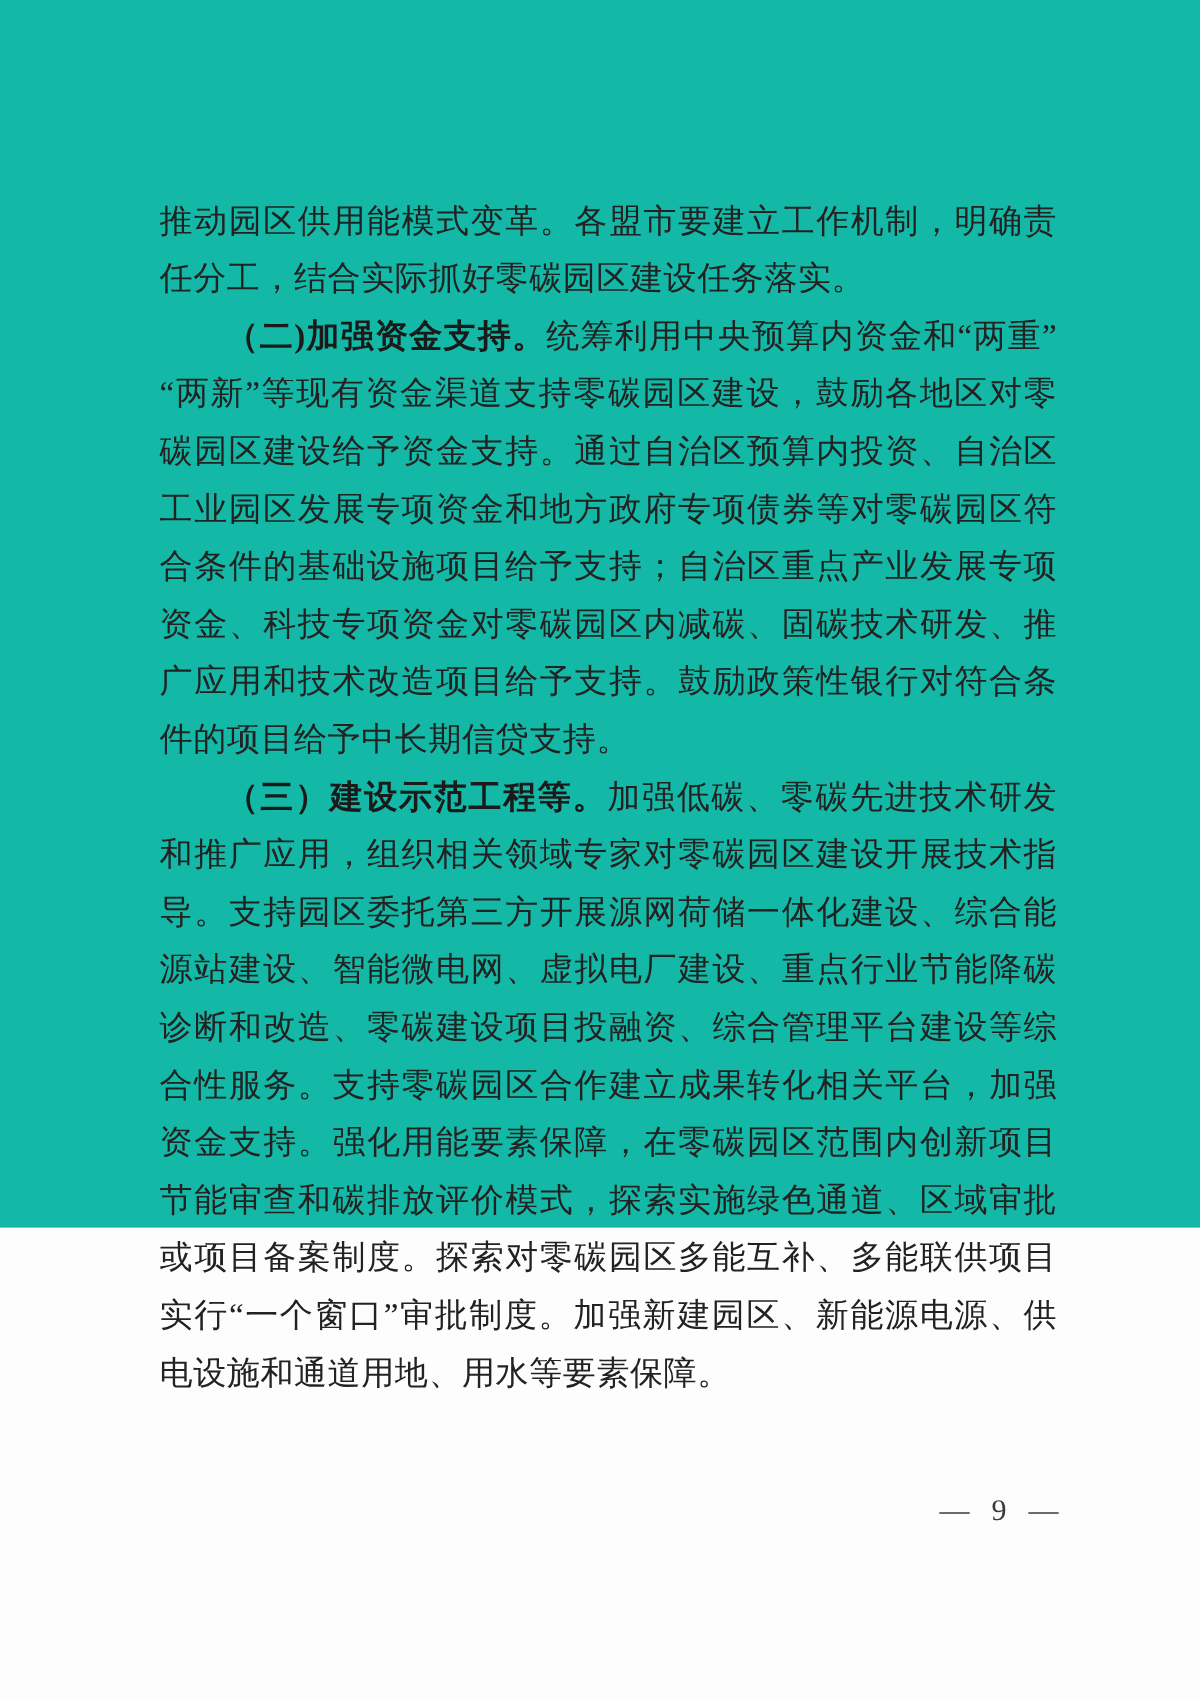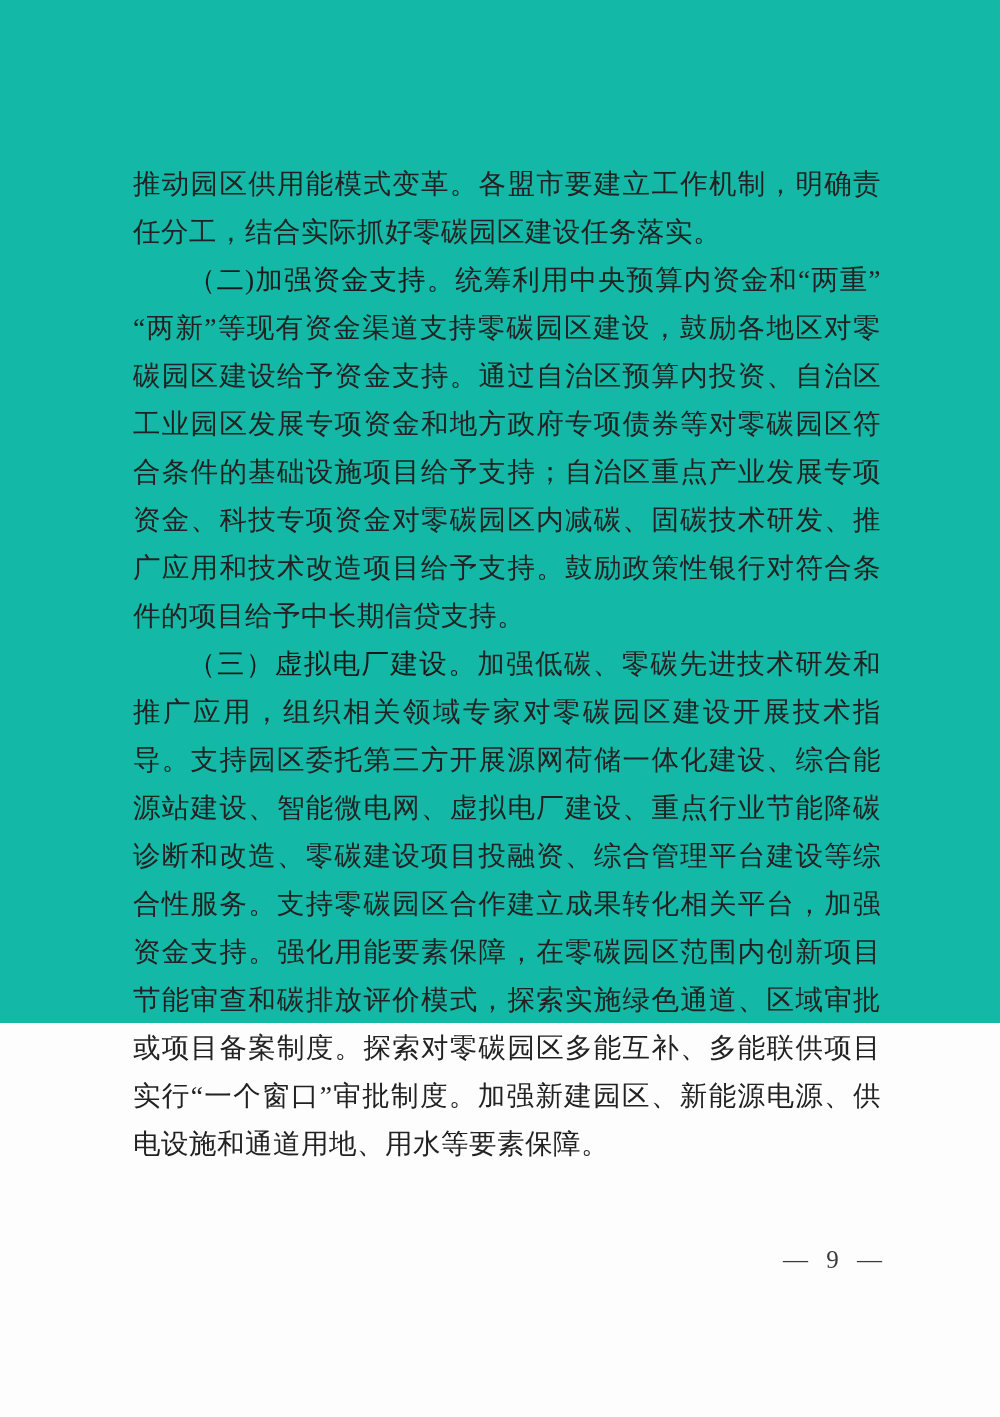--- a/index.html
+++ b/index.html
@@ -35,21 +35,21 @@
     letter-spacing: 0.5px;
   }
   .content p {
     margin: 0;
     padding: 0;
   }
   .content p.indent {
     text-indent: 2em;
   }
   .lead {
-    font-weight: normal;
+    font-weight: bold;
     color: #1a1a1a;
   }
   .footer {
     position: absolute;
     top: 1246px;
     right: 112px;
     font-size: 25px;
     color: #3a3a3a;
     letter-spacing: 6px;
     font-family: "Liberation Serif", "DejaVu Serif", serif;
@@ -64,20 +64,20 @@
 
     <p>
       <span>推动园区供用能模式变革。各盟市要建立工作机制，明确责任分工，结合实际抓好零碳园区建设任务落实。</span>
     </p>
 
     <p class="indent">
       <span class="lead">（二)加强资金支持。</span><span>统筹利用中央预算内资金和“两重”“两新”等现有资金渠道支持零碳园区建设，鼓励各地区对零碳园区建设给予资金支持。通过自治区预算内投资、自治区工业园区发展专项资金和地方政府专项债券等对零碳园区符合条件的基础设施项目给予支持；自治区重点产业发展专项资金、科技专项资金对零碳园区内减碳、固碳技术研发、推广应用和技术改造项目给予支持。鼓励政策性银行对符合条件的项目给予中长期信贷支持。</span>
     </p>
 
     <p class="indent">
-      <span class="lead">（三）虚拟电厂建设。</span><span>加强低碳、零碳先进技术研发和推广应用，组织相关领域专家对零碳园区建设开展技术指导。支持园区委托第三方开展源网荷储一体化建设、综合能源站建设、智能微电网、虚拟电厂建设、重点行业节能降碳诊断和改造、零碳建设项目投融资、综合管理平台建设等综合性服务。支持零碳园区合作建立成果转化相关平台，加强资金支持。强化用能要素保障，在零碳园区范围内创新项目节能审查和碳排放评价模式，探索实施绿色通道、区域审批或项目备案制度。探索对零碳园区多能互补、多能联供项目实行“一个窗口”审批制度。加强新建园区、新能源电源、供电设施和通道用地、用水等要素保障。</span>
+      <span class="lead">（三）建设示范工程等。</span><span>加强低碳、零碳先进技术研发和推广应用，组织相关领域专家对零碳园区建设开展技术指导。支持园区委托第三方开展源网荷储一体化建设、综合能源站建设、智能微电网、虚拟电厂建设、重点行业节能降碳诊断和改造、零碳建设项目投融资、综合管理平台建设等综合性服务。支持零碳园区合作建立成果转化相关平台，加强资金支持。强化用能要素保障，在零碳园区范围内创新项目节能审查和碳排放评价模式，探索实施绿色通道、区域审批或项目备案制度。探索对零碳园区多能互补、多能联供项目实行“一个窗口”审批制度。加强新建园区、新能源电源、供电设施和通道用地、用水等要素保障。</span>
     </p>
 
   </div>
 
   <div class="footer">— 9 —</div>
 
 </div>
 
 </body></html>

